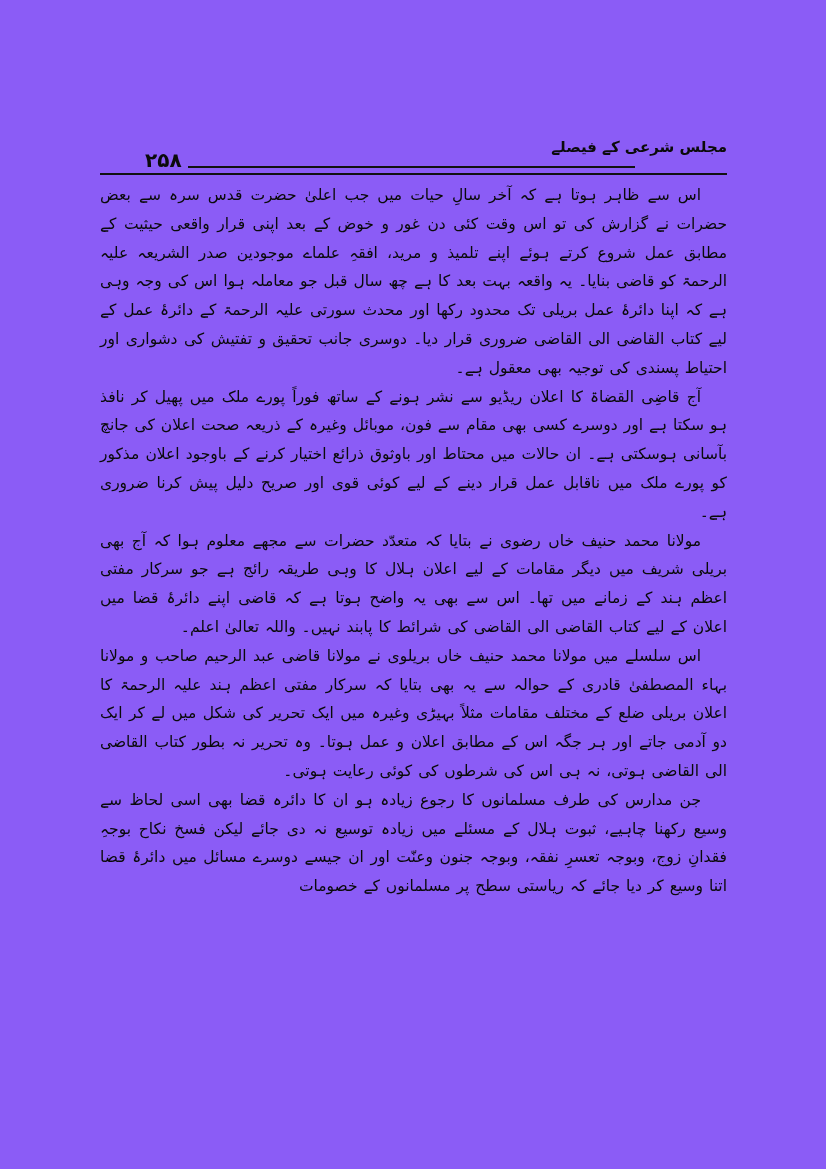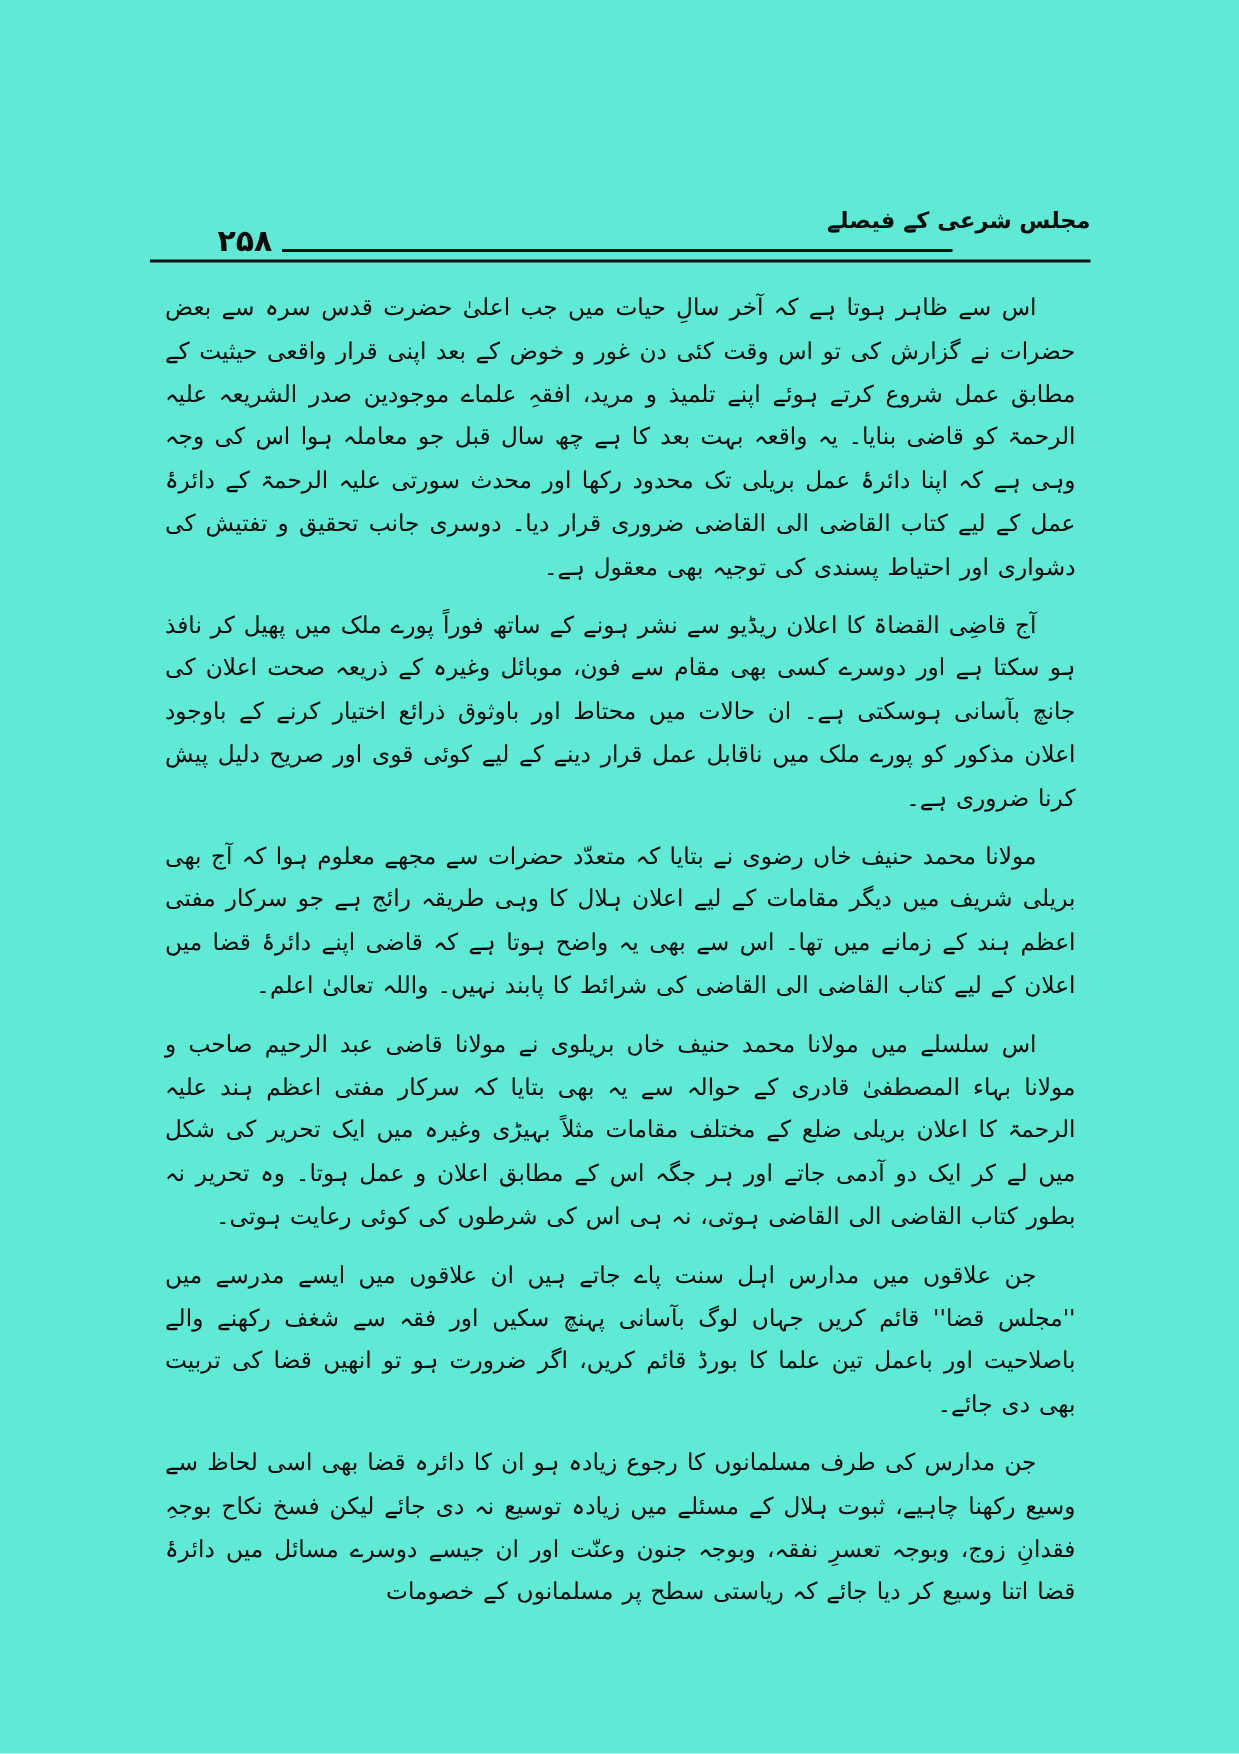--- a/index.html
+++ b/index.html
@@ -4,21 +4,21 @@
 <style>
   html, body {
     margin: 0;
     padding: 0;
     background: #ffffff;
   }
   .page {
     position: relative;
     width: 826px;
     height: 1169px;
-    background: #5eead4;
+    background: #8b5cf6;
     overflow: hidden;
     font-family: "DejaVu Sans", sans-serif;
     color: #0b0b0b;
   }
   
   .header {
     position: absolute;
     top: 138px;
     left: 100px;
     width: 627px;
@@ -65,21 +65,21 @@
     left: 100px;
     width: 627px;
     direction: rtl;
     text-align: justify;
     text-align-last: right;
     font-size: 15.5px;
     line-height: 28.8px;
     color: #0a0a0a;
   }
   .body-text p {
-    margin: 10px;
+    margin: 0;
     padding: 0;
     text-indent: 26px;
     word-spacing: 1px;
   }
 </style>
 </head>
 <body>
 
 <div class="page">
 
@@ -88,17 +88,16 @@
     <span class="header-page-number">۲۵۸</span>
     <div class="rule-thin"></div>
     <div class="rule-thick"></div>
   </div>
 
   <div class="body-text">
     <p>اس سے ظاہر ہوتا ہے کہ آخر سالِ حیات میں جب اعلیٰ حضرت قدس سرہ سے بعض حضرات نے گزارش کی تو اس وقت کئی دن غور و خوض کے بعد اپنی قرار واقعی حیثیت کے مطابق عمل شروع کرتے ہوئے اپنے تلمیذ و مرید، افقہِ علماے موجودین صدر الشریعہ علیہ الرحمۃ کو قاضی بنایا۔ یہ واقعہ بہت بعد کا ہے چھ سال قبل جو معاملہ ہوا اس کی وجہ وہی ہے کہ اپنا دائرۂ عمل بریلی تک محدود رکھا اور محدث سورتی علیہ الرحمۃ کے دائرۂ عمل کے لیے کتاب القاضی الی القاضی ضروری قرار دیا۔ دوسری جانب تحقیق و تفتیش کی دشواری اور احتیاط پسندی کی توجیہ بھی معقول ہے۔</p>
     <p>آج قاضِی القضاۃ کا اعلان ریڈیو سے نشر ہونے کے ساتھ فوراً پورے ملک میں پھیل کر نافذ ہو سکتا ہے اور دوسرے کسی بھی مقام سے فون، موبائل وغیرہ کے ذریعہ صحت اعلان کی جانچ بآسانی ہوسکتی ہے۔ ان حالات میں محتاط اور باوثوق ذرائع اختیار کرنے کے باوجود اعلان مذکور کو پورے ملک میں ناقابل عمل قرار دینے کے لیے کوئی قوی اور صریح دلیل پیش کرنا ضروری ہے۔</p>
     <p>مولانا محمد حنیف خاں رضوی نے بتایا کہ متعدّد حضرات سے مجھے معلوم ہوا کہ آج بھی بریلی شریف میں دیگر مقامات کے لیے اعلان ہلال کا وہی طریقہ رائج ہے جو سرکار مفتی اعظم ہند کے زمانے میں تھا۔ اس سے بھی یہ واضح ہوتا ہے کہ قاضی اپنے دائرۂ قضا میں اعلان کے لیے کتاب القاضی الی القاضی کی شرائط کا پابند نہیں۔ واللہ تعالیٰ اعلم۔</p>
     <p>اس سلسلے میں مولانا محمد حنیف خاں بریلوی نے مولانا قاضی عبد الرحیم صاحب و مولانا بہاء المصطفیٰ قادری کے حوالہ سے یہ بھی بتایا کہ سرکار مفتی اعظم ہند علیہ الرحمۃ کا اعلان بریلی ضلع کے مختلف مقامات مثلاً بہیڑی وغیرہ میں ایک تحریر کی شکل میں لے کر ایک دو آدمی جاتے اور ہر جگہ اس کے مطابق اعلان و عمل ہوتا۔ وہ تحریر نہ بطور کتاب القاضی الی القاضی ہوتی، نہ ہی اس کی شرطوں کی کوئی رعایت ہوتی۔</p>
-    <p>جن علاقوں میں مدارس اہل سنت پاے جاتے ہیں ان علاقوں میں ایسے مدرسے میں ''مجلس قضا'' قائم کریں جہاں لوگ بآسانی پہنچ سکیں اور فقہ سے شغف رکھنے والے باصلاحیت اور باعمل تین علما کا بورڈ قائم کریں، اگر ضرورت ہو تو انھیں قضا کی تربیت بھی دی جائے۔</p>
     <p>جن مدارس کی طرف مسلمانوں کا رجوع زیادہ ہو ان کا دائرہ قضا بھی اسی لحاظ سے وسیع رکھنا چاہیے، ثبوت ہلال کے مسئلے میں زیادہ توسیع نہ دی جائے لیکن فسخ نکاح بوجہِ فقدانِ زوج، وبوجہ تعسرِ نفقہ، وبوجہ جنون وعنّت اور ان جیسے دوسرے مسائل میں دائرۂ قضا اتنا وسیع کر دیا جائے کہ ریاستی سطح پر مسلمانوں کے خصومات</p>
   </div>
 
 </div>
 
 </body></html>

